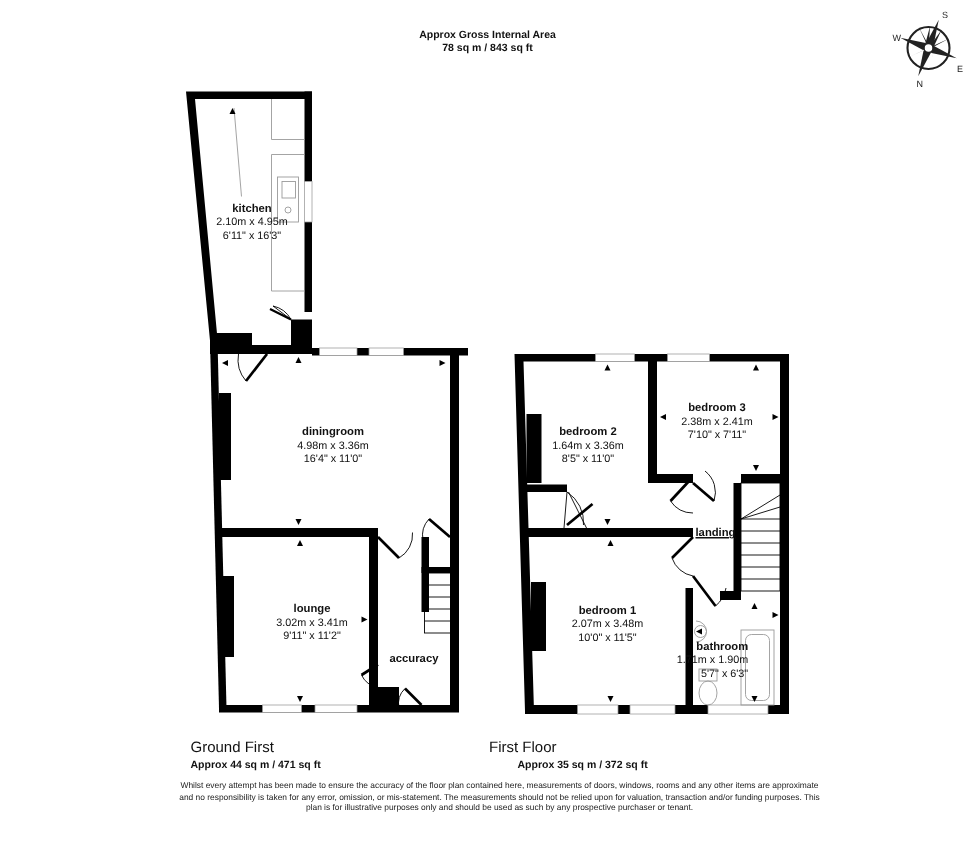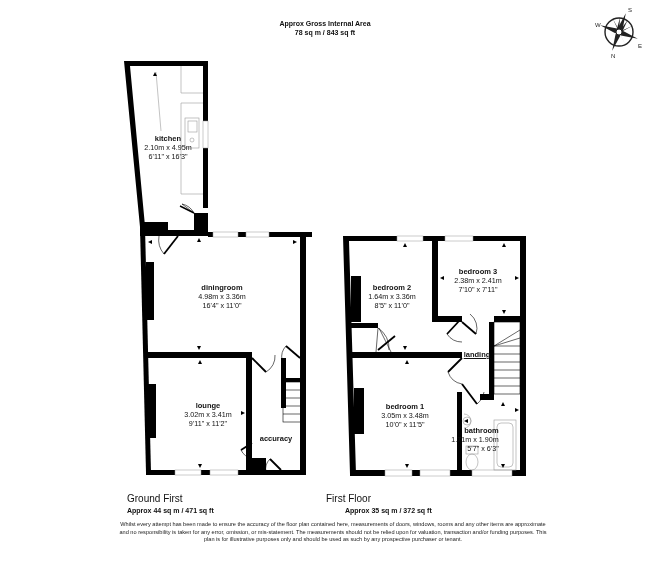--- a/index.html
+++ b/index.html
@@ -236,21 +236,21 @@
 <div class="room-label" style="left:478px; top:267px;">
   <div class="nm">bedroom 3</div>
   <div>2.38m x 2.41m</div>
   <div>7'10" x 7'11"</div>
 </div>
 <div class="room-label" style="left:477px; top:350px;text-decoration:underline;">
   <div class="nm">landing</div>
 </div>
 <div class="room-label" style="left:405px; top:402px;">
   <div class="nm">bedroom 1</div>
-  <div>3.05m x 3.48m</div>
+  <div>2.07m x 3.48m</div>
   <div>10'0" x 11'5"</div>
 </div>
 <div class="room-label" style="left:475px; top:426px;text-align:right;">
   <div class="nm">bathroom</div>
   <div>1.71m x 1.90m</div>
   <div>5'7" x 6'3"</div>
 </div>
 
 <div class="floor-title" style="left:127px; top:493px;">Ground First</div>
 <div class="floor-area" style="left:127px; top:507px;">Approx 44 sq m / 471 sq ft</div>

